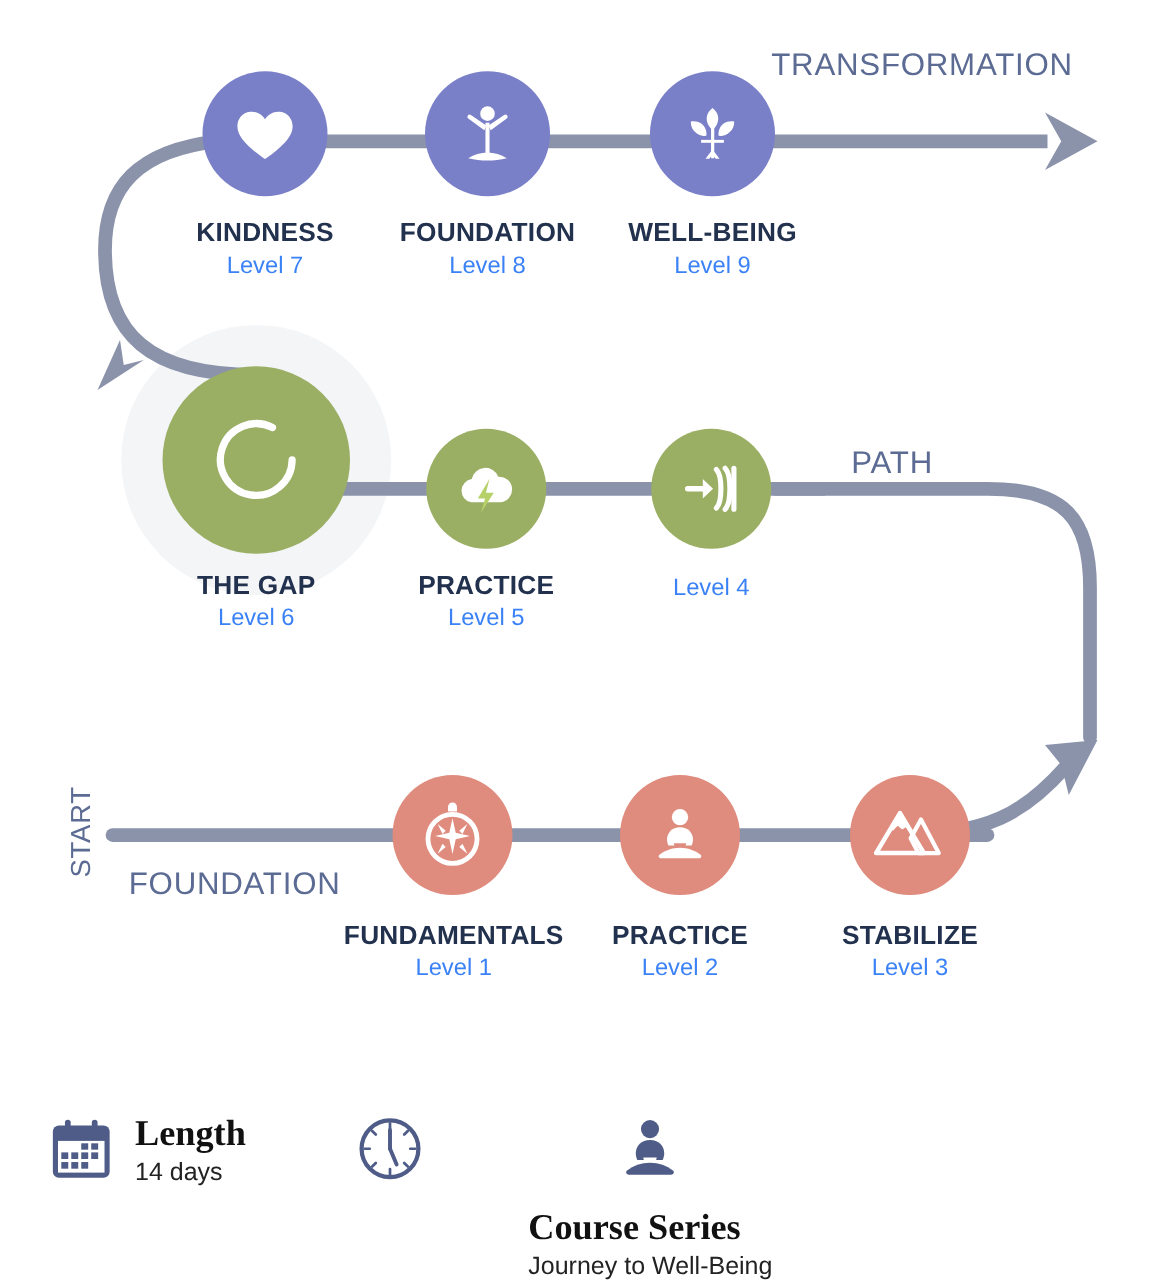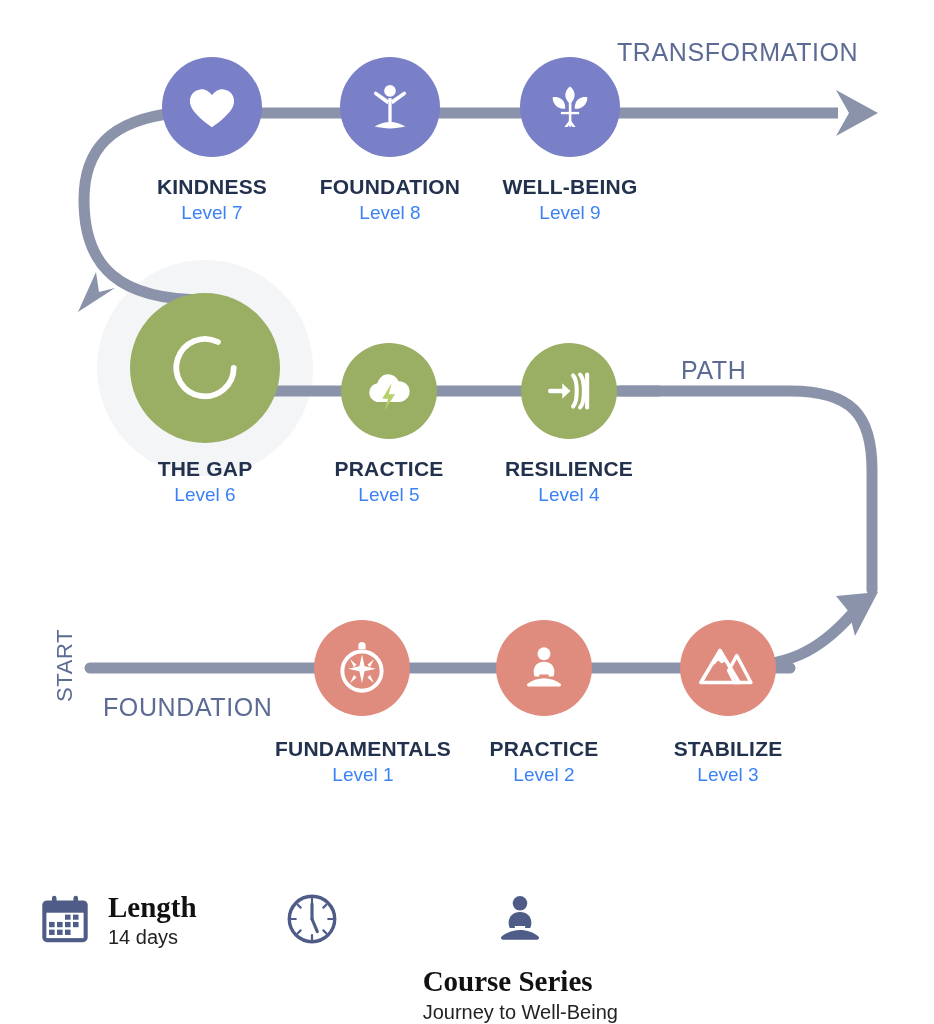--- a/index.html
+++ b/index.html
@@ -192,21 +192,20 @@
   <div class="node" style="left:521px; top:343px; width:96px; height:96px; background:#9aae64;">
     <svg width="58" height="58" viewBox="0 0 24 24">
       <path d="M4.2 12h6" stroke="#ffffff" stroke-width="1.8" stroke-linecap="round"></path>
       <path d="M9.2 8.8L12.6 12l-3.4 3.2z" fill="#ffffff"></path>
       <path d="M13.7 5.6c2 2.1 2 10.7 0 12.8" stroke="#ffffff" stroke-width="1.7" fill="none" stroke-linecap="round"></path>
       <path d="M16.6 5.2c2.1 2.2 2.1 11.4 0 13.6" stroke="#ffffff" stroke-width="1.7" fill="none" stroke-linecap="round"></path>
       <path d="M19.5 5.2v13.6" stroke="#ffffff" stroke-width="1.7" fill="none" stroke-linecap="round"></path>
     </svg>
   </div>
   <div class="node-label" style="left:419px; top:457px; width:300px;">
-    <div class="node-title">RESILIENCE</div>
     <div class="node-level">Level 4</div>
   </div>
 
   <div class="node" style="left:314px; top:620px; width:96px; height:96px; background:#df8b7d;">
     <svg width="62" height="62" viewBox="0 0 24 24">
       <path d="M10.6 3.3a1.4 1.4 0 1 1 2.8 0v1.4h-2.8z" fill="#ffffff"></path>
       <circle cx="12" cy="13.2" r="7.6" stroke="#ffffff" stroke-width="1.5" fill="none"></circle>
       <path d="M12 6.8l1 4.5 4.4 1-4.4 1-1 4.6-1-4.6-4.4-1 4.4-1z" fill="#ffffff"></path>
       <path d="M16.6 8.6l-2.5 2.1 1 1 1.5-3.1z" fill="#ffffff"></path>
       <path d="M7.4 17.8l2.5-2.1-1-1-1.5 3.1z" fill="#ffffff"></path>

